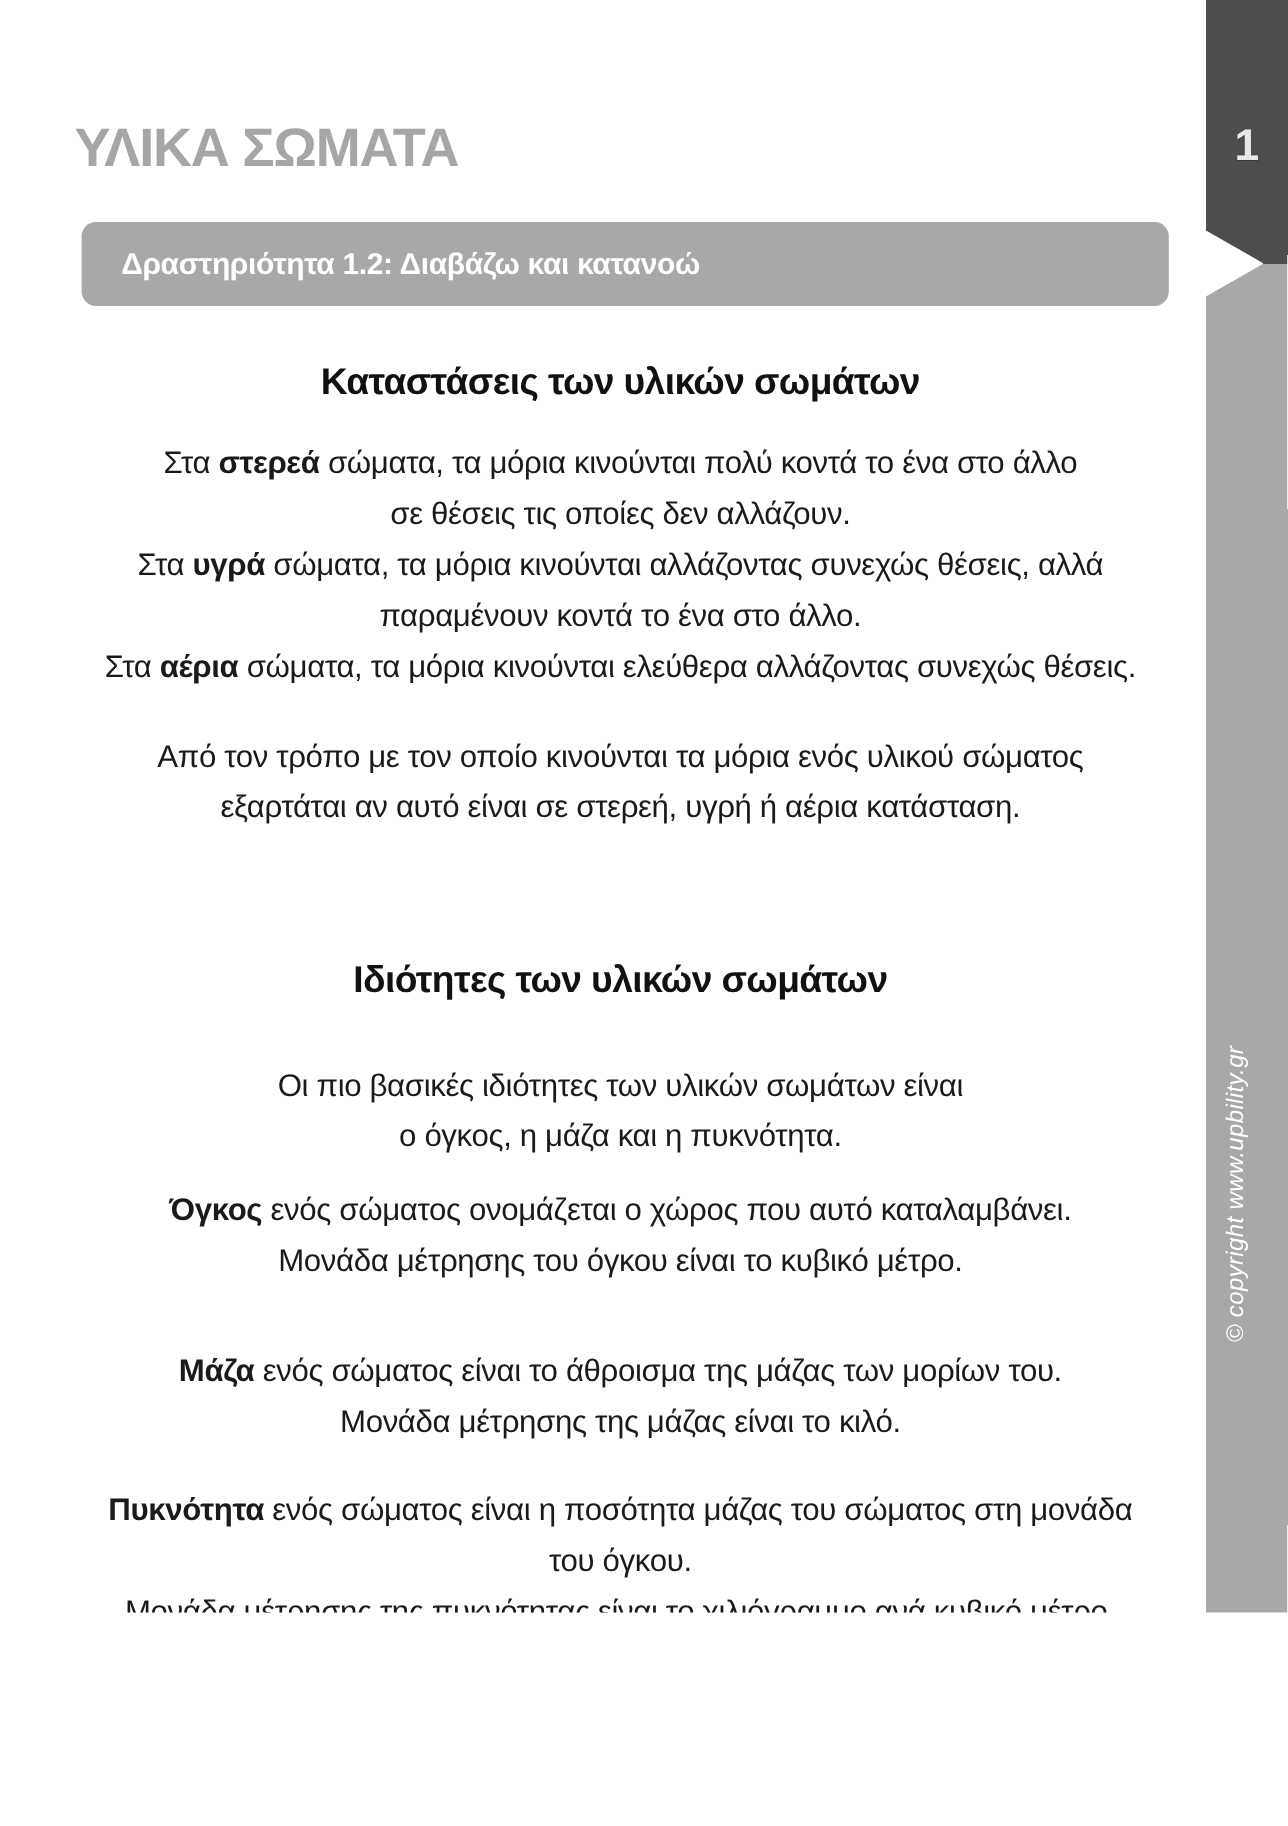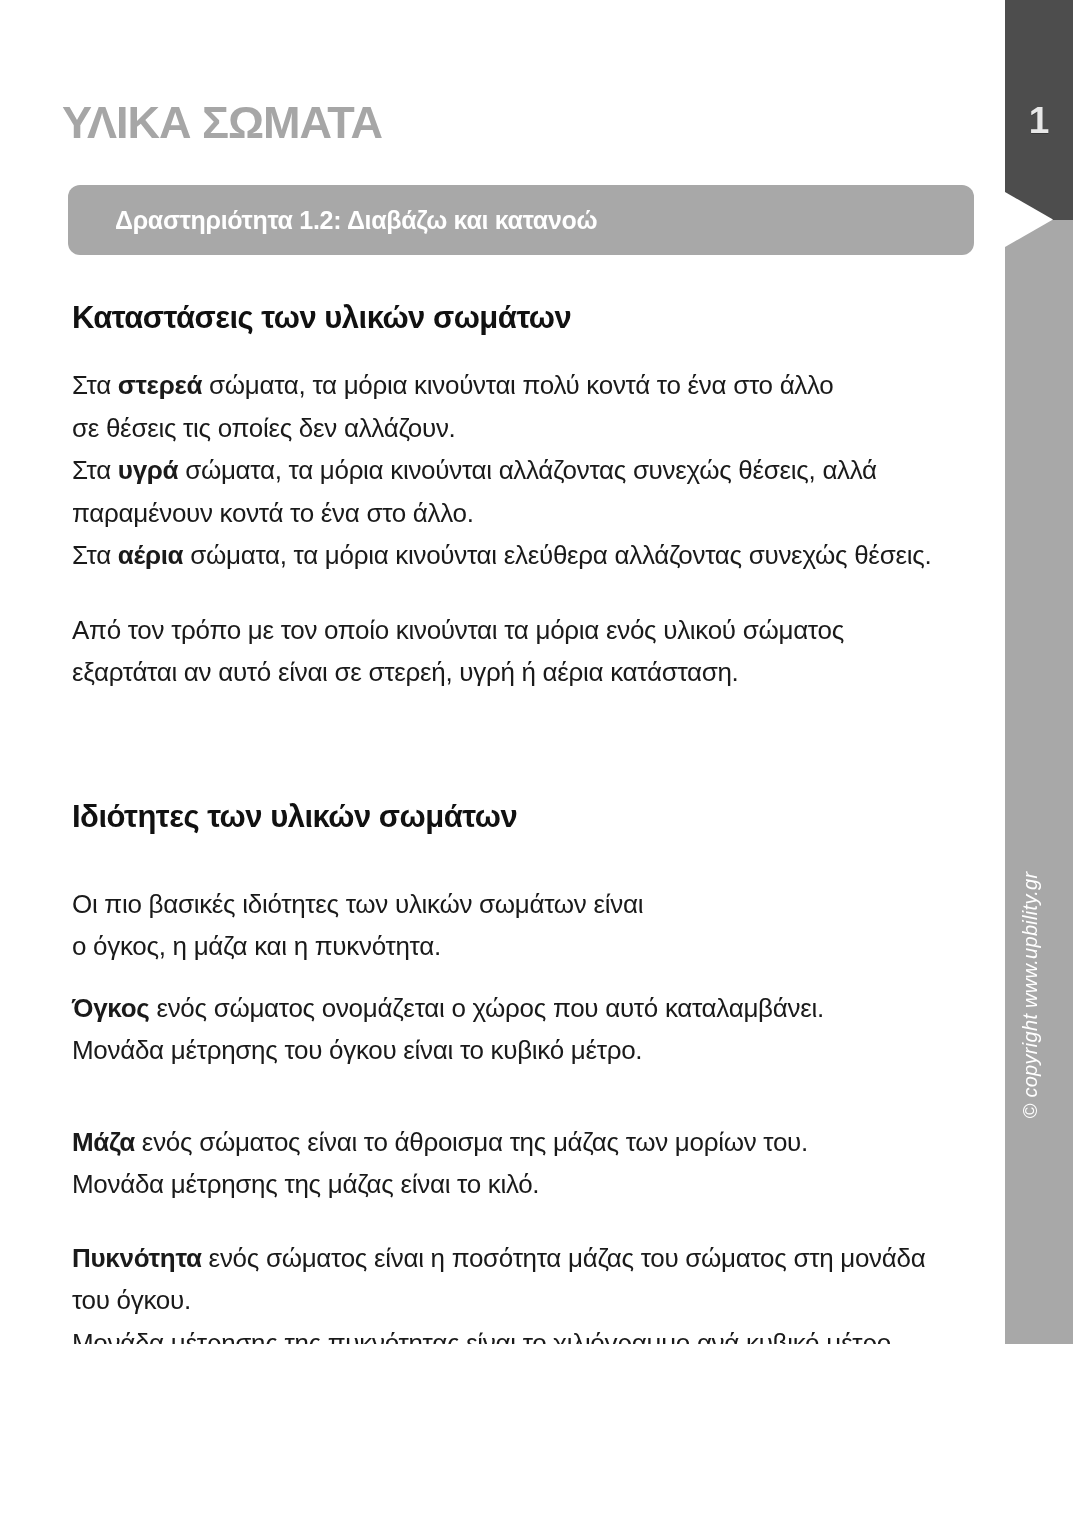--- a/index.html
+++ b/index.html
@@ -9,26 +9,26 @@
     color:var(--body-text,#1a1a1a);
   }
   .page-title{
     position:absolute;left:62px;top:98px;margin:0;
     font-size:45px;font-weight:700;letter-spacing:-1px;line-height:1.1;
     color:var(--title-gray,#a6a6a6);
   }
   .activity-banner{
     position:absolute;left:68px;top:185px;width:906px;height:70px;
     background:var(--banner-gray,#a8a8a8);border-radius:12px;
-    display:flex;align-items:center;box-sizing:border-box;padding-left:47px;
+    display:flex;align-items:center;box-sizing:border-box;padding-left:33px;
   }
   .activity-banner-label{
     color:var(--banner-text,#ffffff);font-size:25px;font-weight:700;letter-spacing:-0.3px;
   }
-  .main{position:absolute;left:72px;top:300px;width:890px;}
+  .main{position:absolute;left:72px;top:300px;width:890px;text-align:center;}
   .section-heading{
     margin:0;font-size:31px;font-weight:700;letter-spacing:-0.5px;line-height:36px;
     color:#111;
   }
   .para{margin:0;font-size:26px;letter-spacing:-0.3px;line-height:42.5px;color:var(--body-text,#1a1a1a);}
   .para .b{font-weight:700;}
   .mt-p1{margin-top:28px;}
   .mt-p2{margin-top:32px;}
   .mt-h2{margin-top:105px;}
   .mt-p3{margin-top:48px;}

